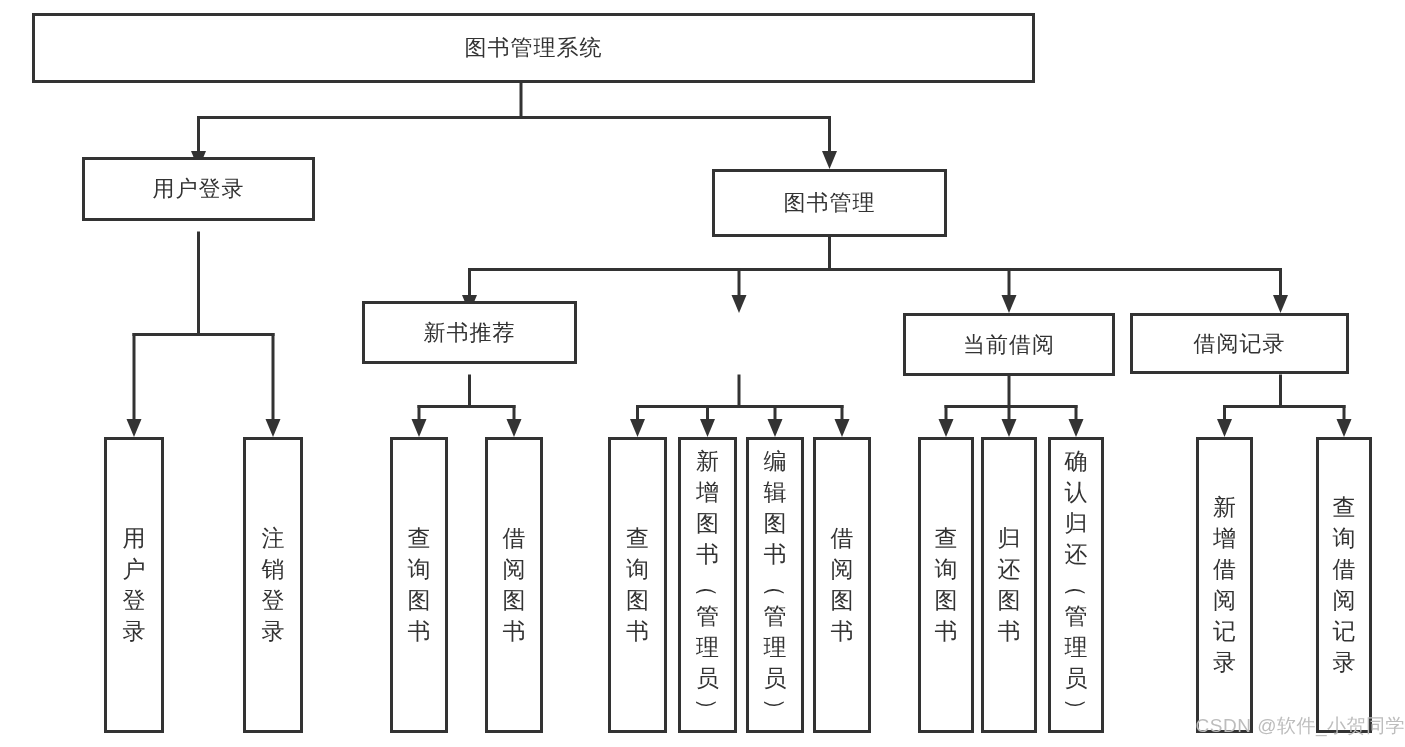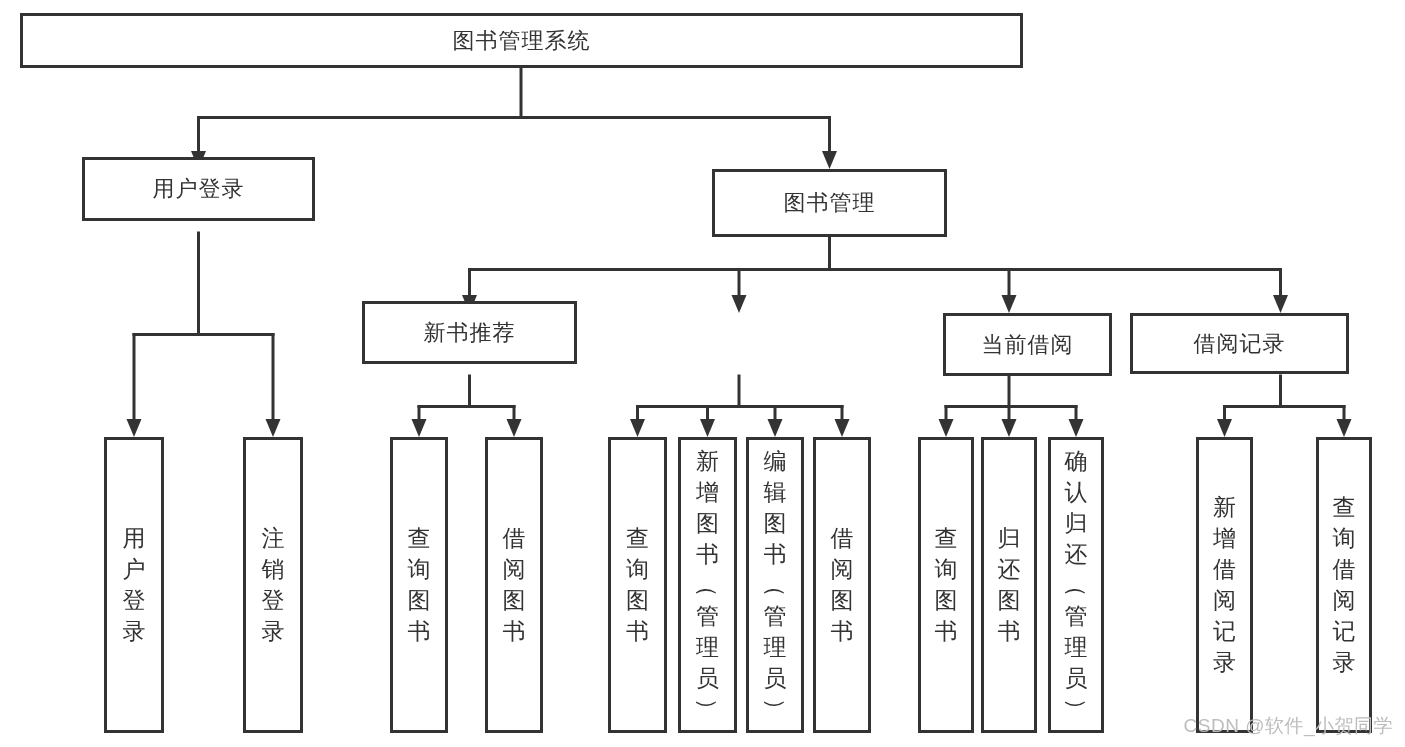--- a/index.html
+++ b/index.html
@@ -55,21 +55,21 @@
     line-height: 31px;
     width: 100%;
     text-align: center;
   }
   .leaf .ch.rot {
     transform: rotate(90deg);
   }
   .watermark {
     position: absolute;
     top: 713px;
-    right: 12px;
+    right: 0;
     font-size: 19px;
     letter-spacing: 0.5px;
     color: var(--wm, #bdbdbd);
     white-space: nowrap;
     z-index: 5;
   }
 </style>
 </head>
 <body>
 
@@ -134,35 +134,35 @@
       <polygon points="767.5,419 782.5,419 775,437"></polygon>
       <polygon points="834.5,419 849.5,419 842,437"></polygon>
       <polygon points="938.5,419 953.5,419 946,437"></polygon>
       <polygon points="1001.5,419 1016.5,419 1009,437"></polygon>
       <polygon points="1068.5,419 1083.5,419 1076,437"></polygon>
       <polygon points="1217,419 1232,419 1224.5,437"></polygon>
       <polygon points="1336.5,419 1351.5,419 1344,437"></polygon>
     </g>
   </svg>
 
-  <div class="node hnode" style="left:20px;top:13px;width:1003px;height:55px">
+  <div class="node hnode" style="left:32px;top:13px;width:1003px;height:70px">
     <span class="lbl">图书管理系统</span>
   </div>
 
   <div class="node hnode" style="left:82px;top:157px;width:233px;height:64px">
     <span class="lbl">用户登录</span>
   </div>
   <div class="node hnode" style="left:712px;top:169px;width:235px;height:68px">
     <span class="lbl">图书管理</span>
   </div>
 
   <div class="node hnode" style="left:362px;top:301px;width:215px;height:63px">
     <span class="lbl">新书推荐</span>
   </div>
-  <div class="node hnode" style="left:943px;top:313px;width:169px;height:63px">
+  <div class="node hnode" style="left:903px;top:313px;width:212px;height:63px">
     <span class="lbl">当前借阅</span>
   </div>
   <div class="node hnode" style="left:1130px;top:313px;width:219px;height:61px">
     <span class="lbl">借阅记录</span>
   </div>
 
   <div class="node leaf" style="left:104px;width:60px">
       <span class="ch">用</span>
       <span class="ch">户</span>
       <span class="ch">登</span>

